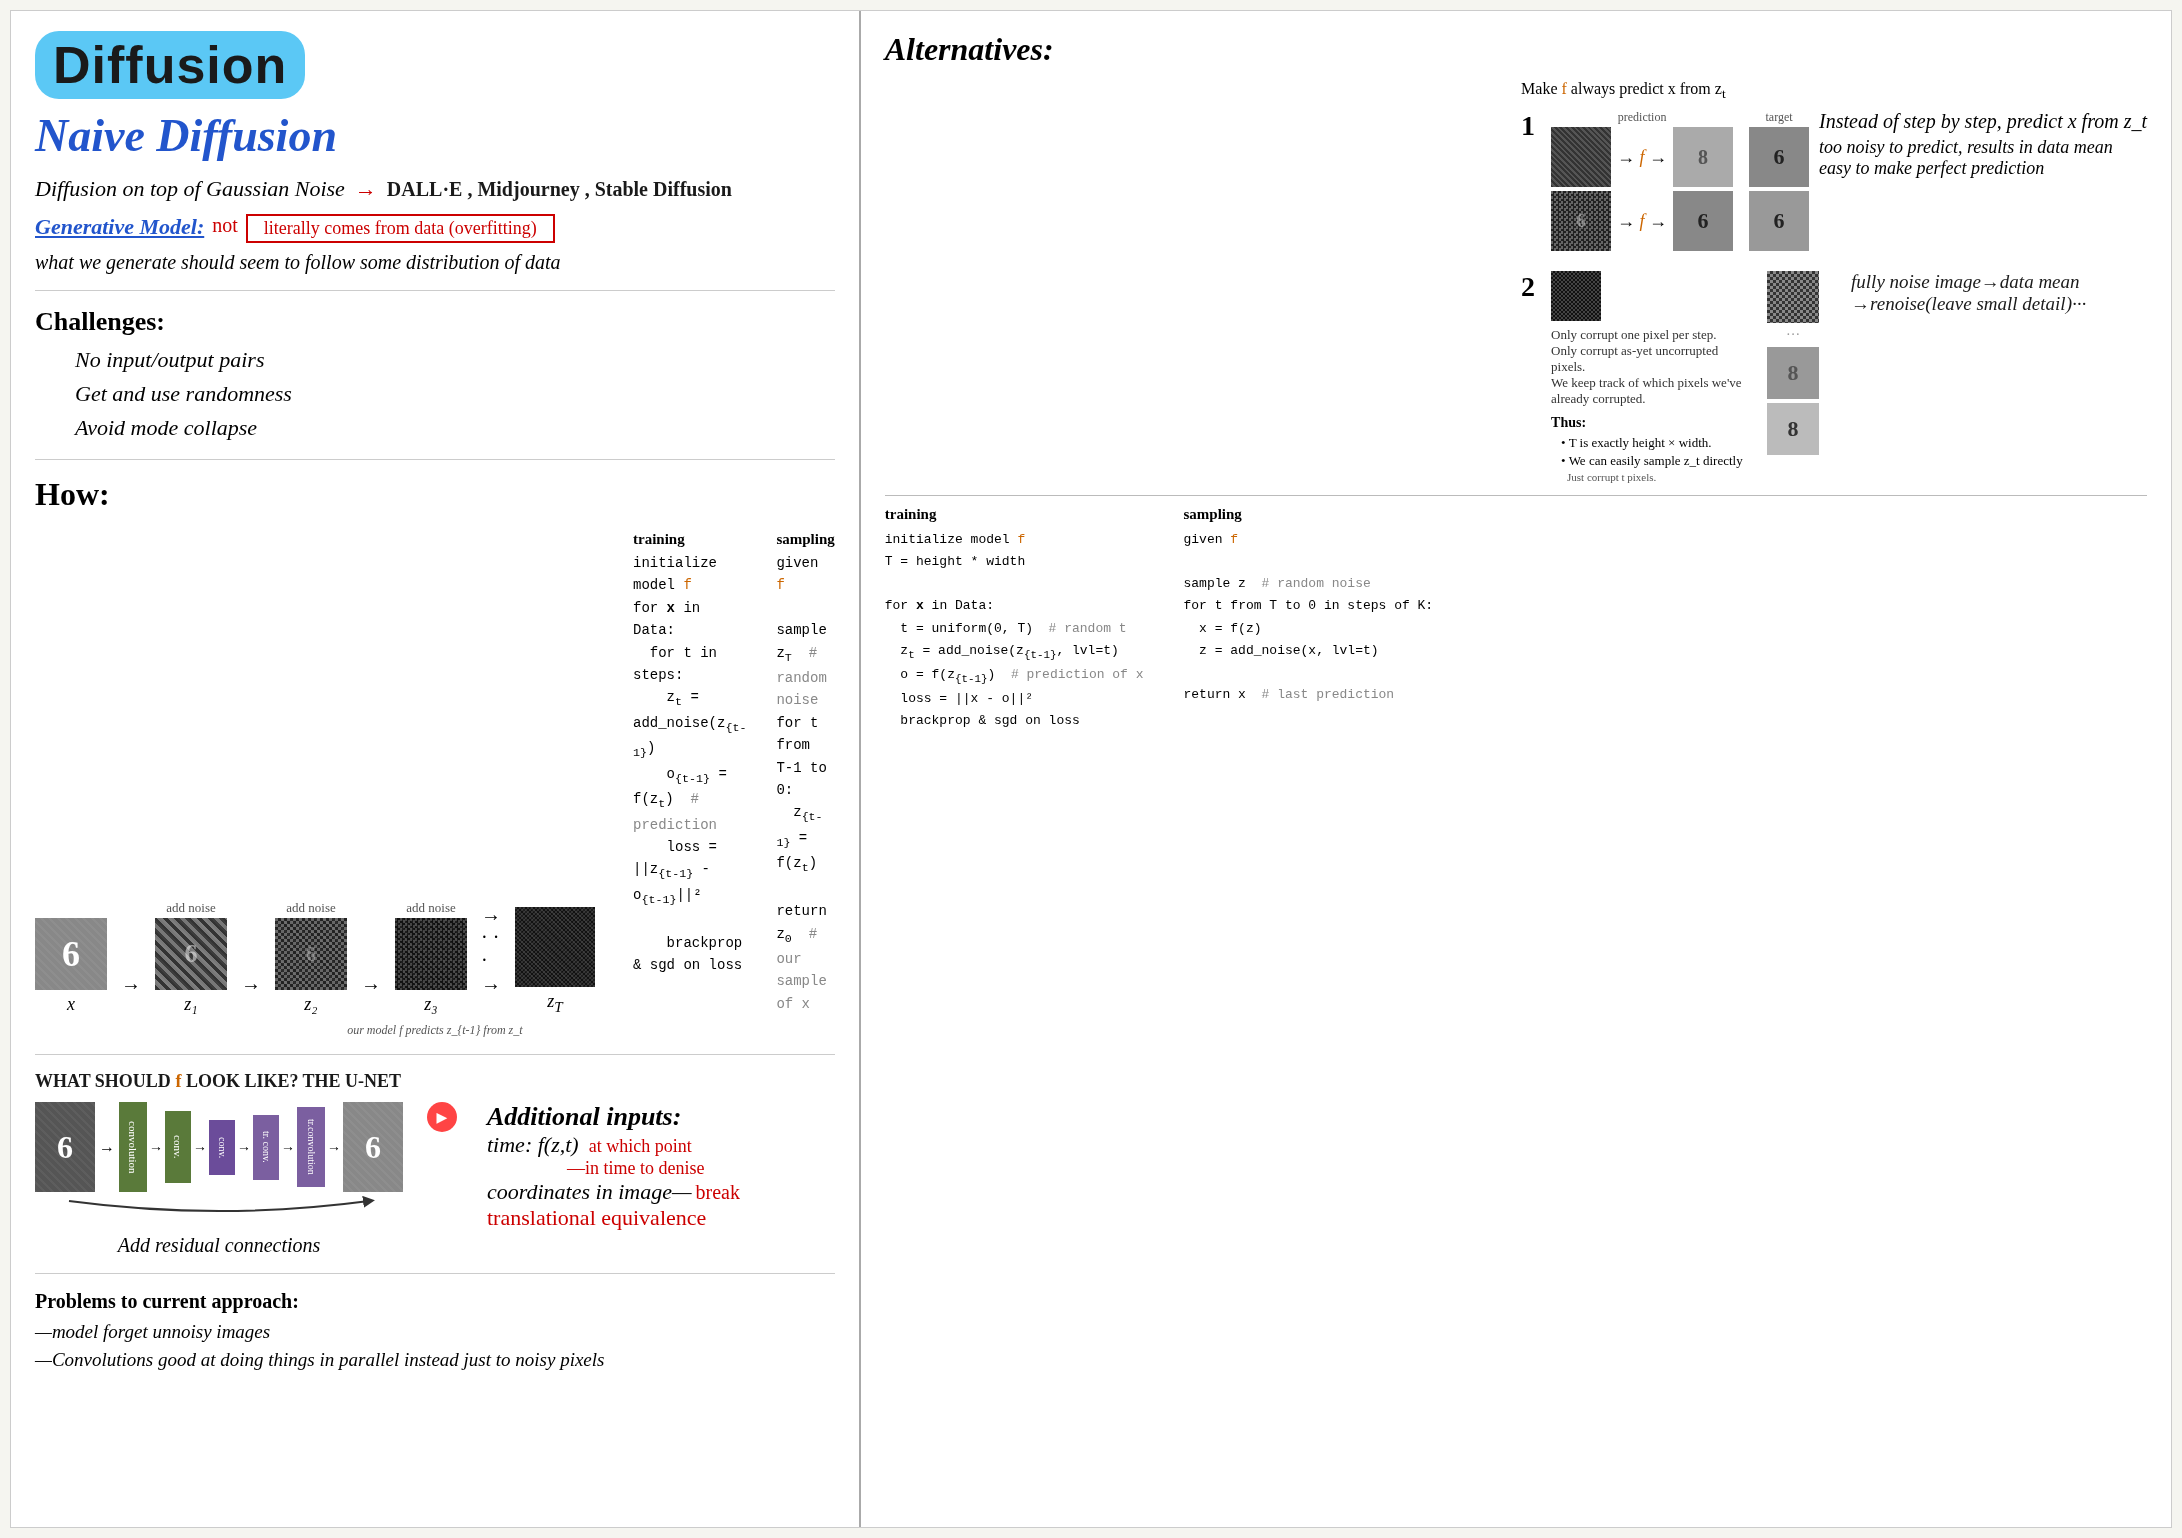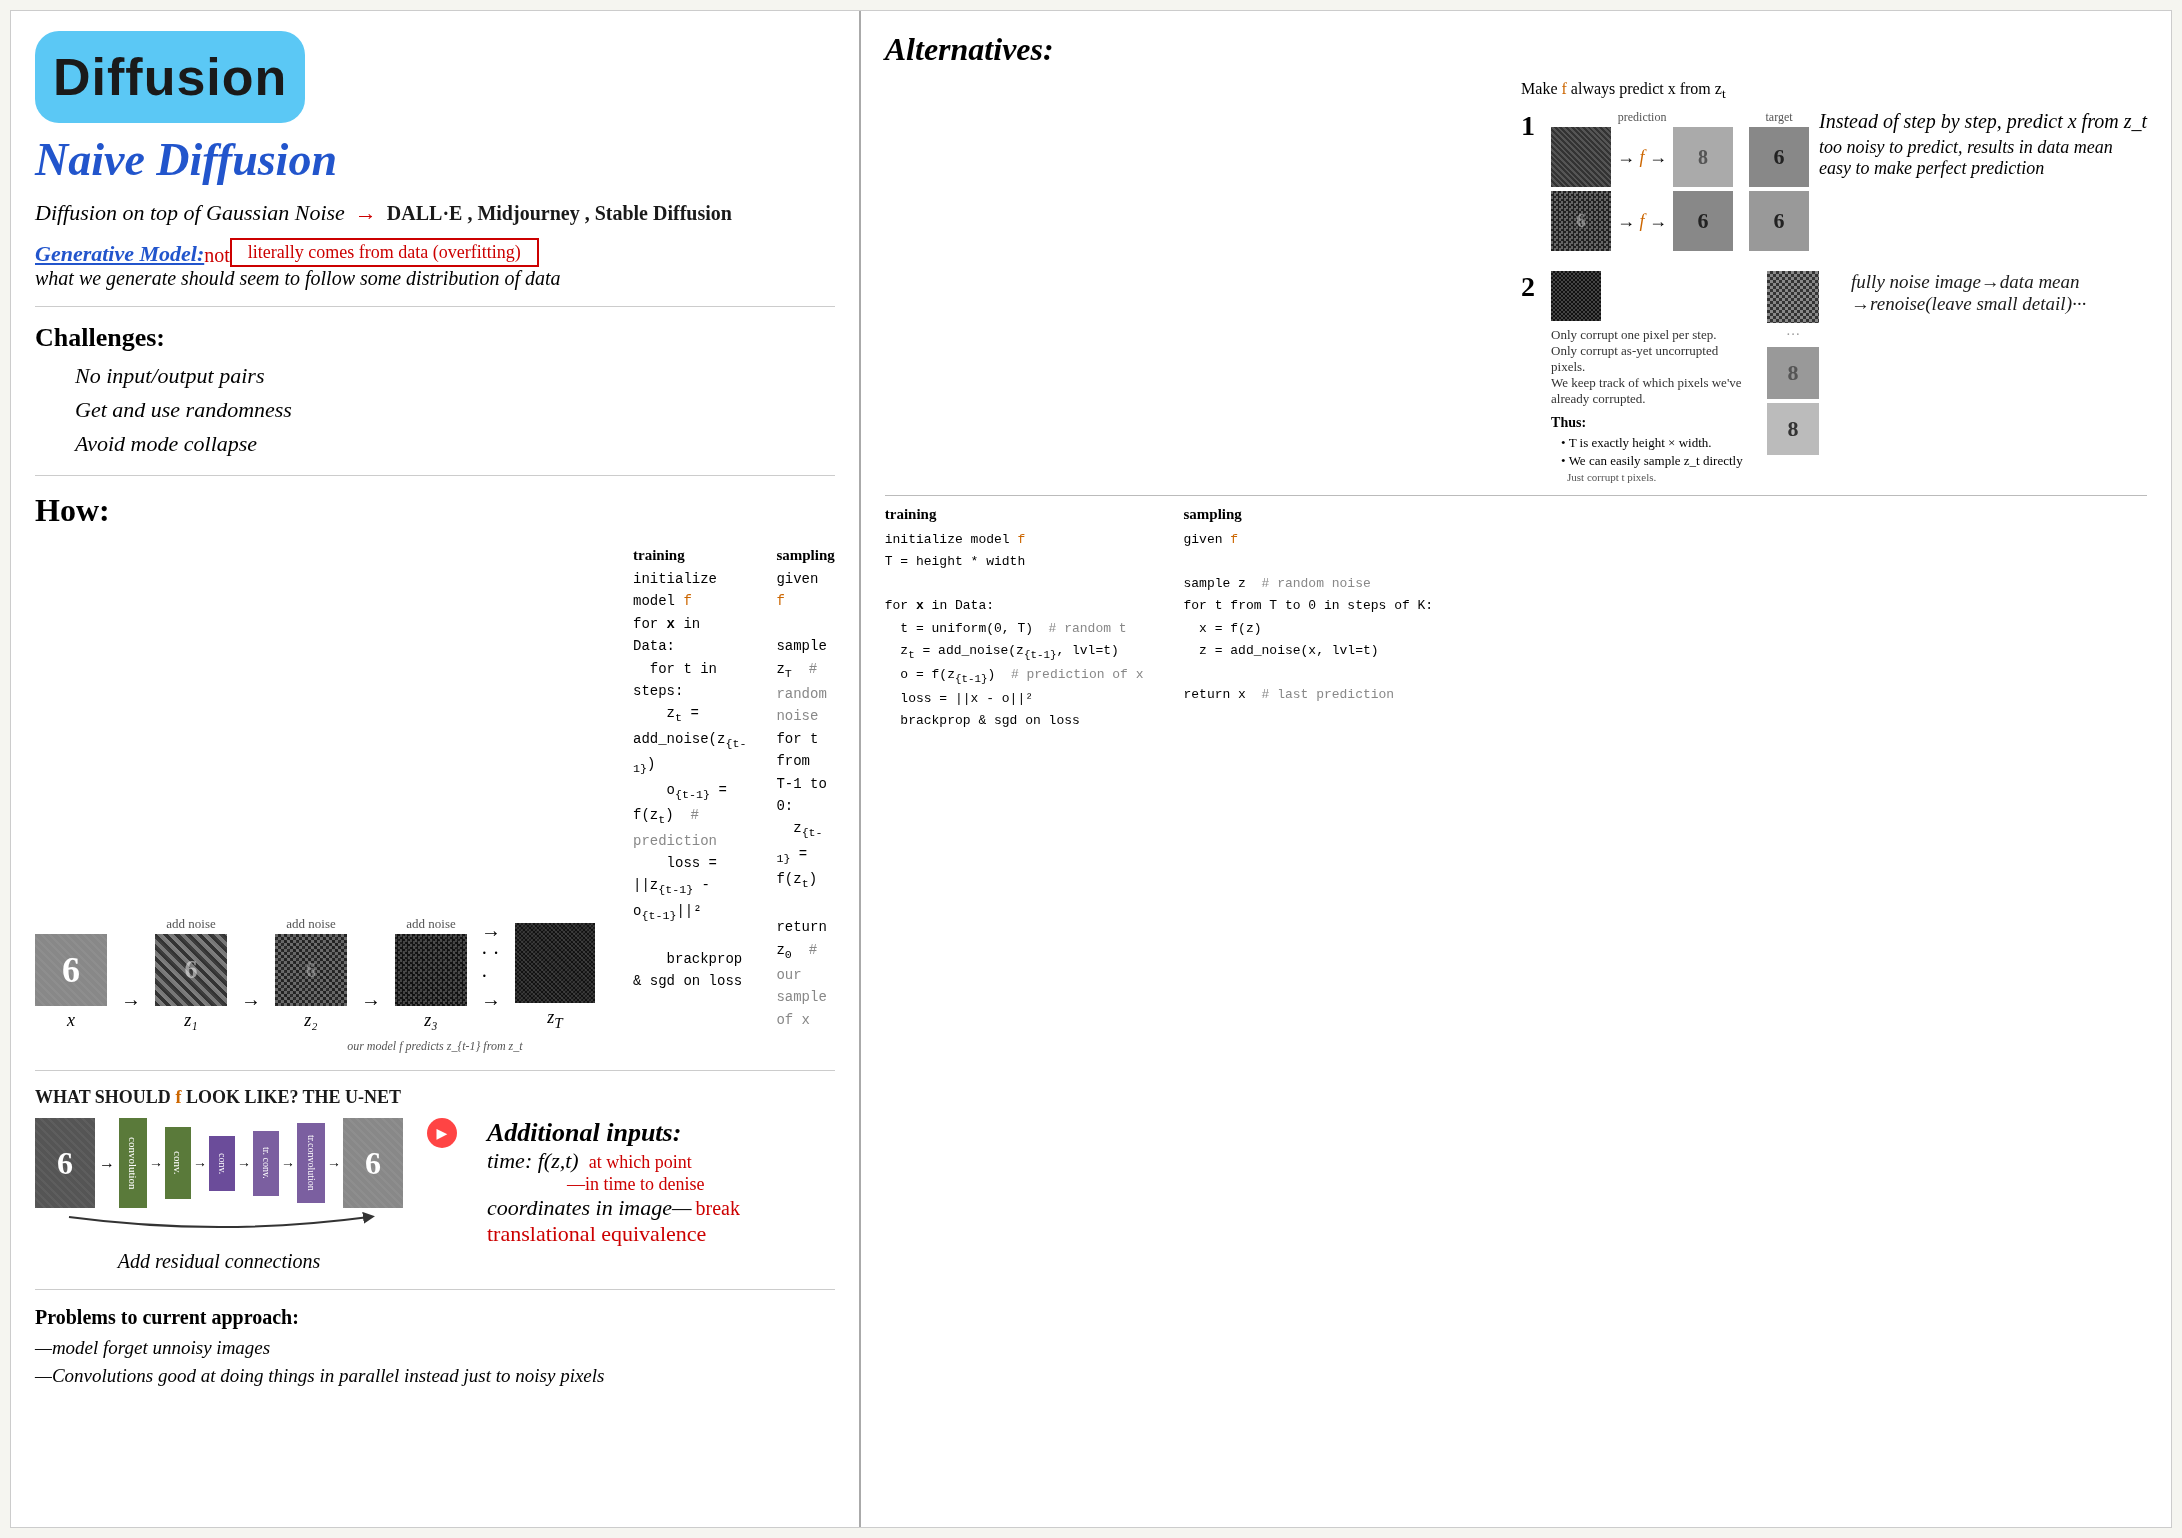--- a/index.html
+++ b/index.html
@@ -31,21 +31,21 @@
       flex: 1;
       padding: 20px 24px;
       position: relative;
     }
 
     
     .title-diffusion {
       display: inline-block;
       background: #5bc8f5;
       border-radius: 24px;
-      padding: 16px 18px;
+      padding: 4px 18px;
       font-size: 52px;
       font-weight: bold;
       font-family: 'Arial Black', sans-serif;
       color: #1a1a1a;
       letter-spacing: 1px;
       margin-bottom: 4px;
     }
 
     .title-naive {
       font-size: 46px;
@@ -70,21 +70,22 @@
     }
 
     .dall-e-text {
       font-size: 20px;
       font-weight: bold;
       color: #1a1a1a;
     }
 
     .generative-line {
       display: flex;
-      align-items: flex-end;
+      align-items: flex-start;
+      gap: 8px;
       font-size: 20px;
       margin-bottom: 16px;
       flex-wrap: wrap;
     }
 
     .gen-model-label {
       color: #2255cc;
       font-style: italic;
       text-decoration: underline;
       font-size: 22px;

